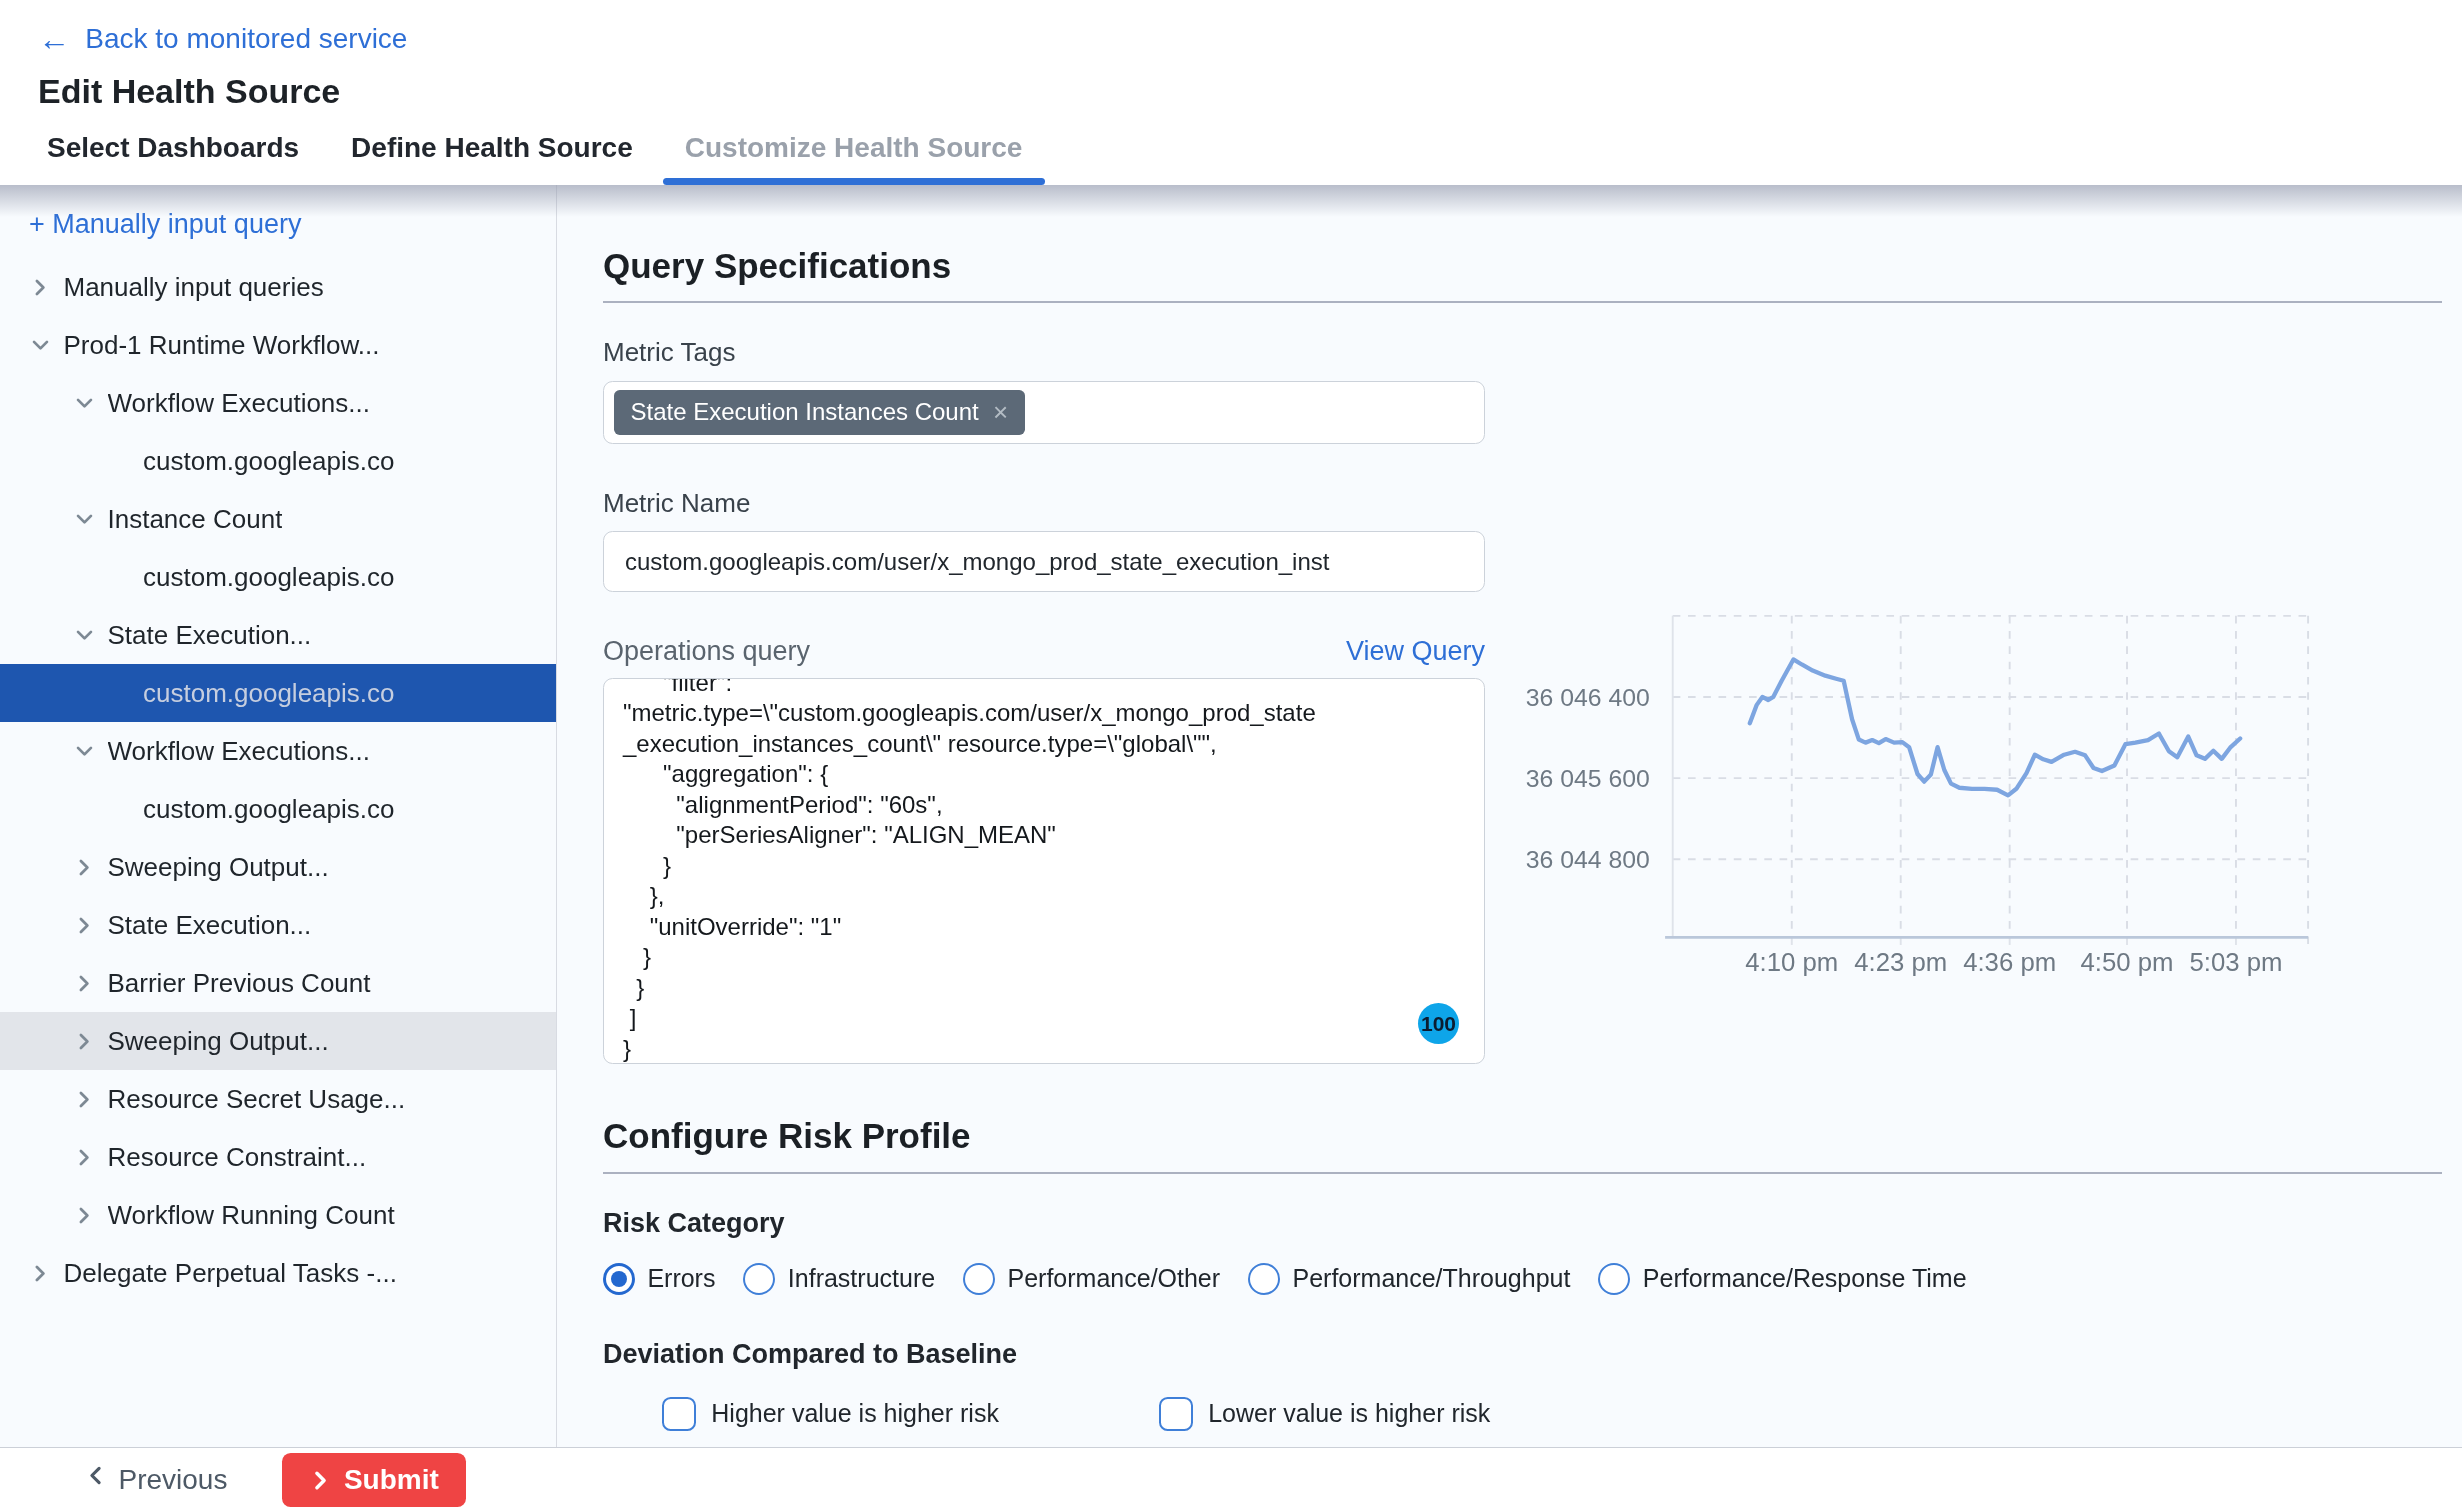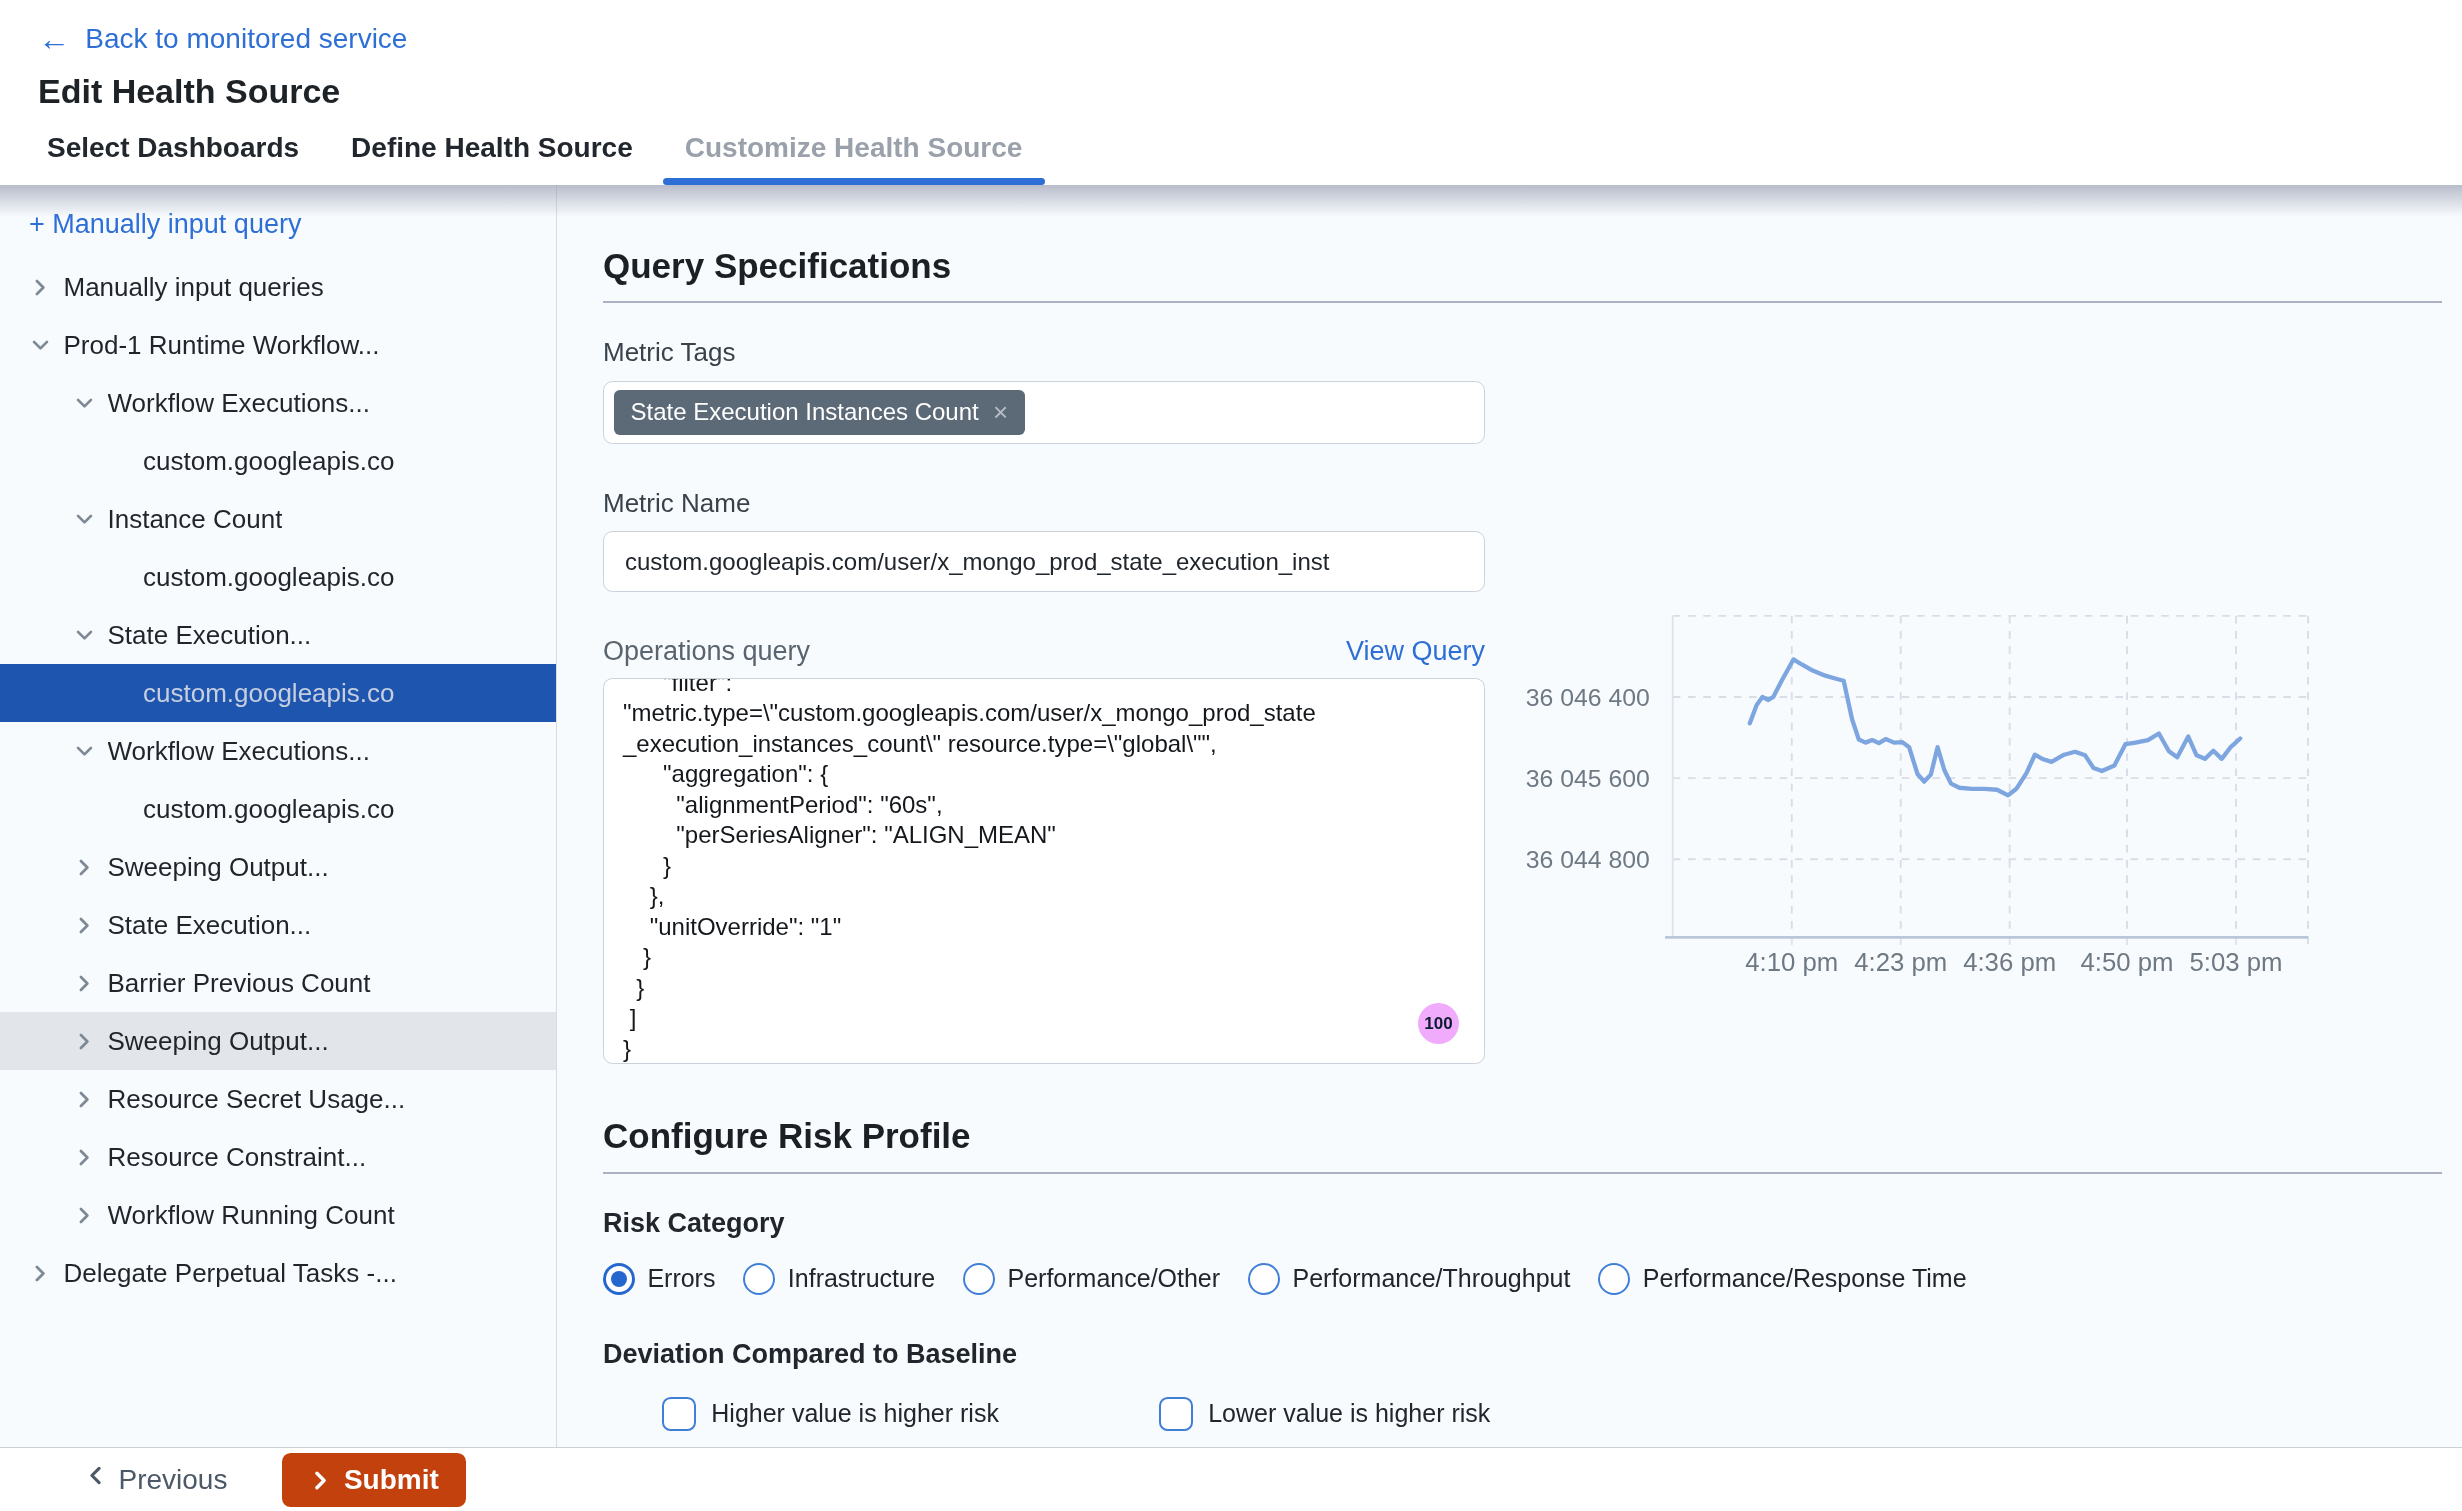--- a/index.html
+++ b/index.html
@@ -54,21 +54,21 @@
        background:#fff;font-size:24px;color:#20262c;line-height:59px;padding:0 21px;
        box-sizing:border-box;white-space:nowrap;overflow:hidden;}
   .opsrow{margin-top:44px;width:882px;display:flex;justify-content:space-between;align-items:baseline;}
   .opslabel{font-size:27px;color:#5a646e;}
   .viewquery{font-size:27px;color:#2e6fd6;font-weight:500;cursor:pointer;}
   .codebox{margin-top:11.5px;width:882px;height:386px;border:1.9px solid #ccd2da;border-radius:9.5px;
        background:#fff;overflow:hidden;position:relative;padding:0 19px;box-sizing:border-box;}
   .codebox pre{margin:-11.5px 0 0 0;font-family:"Liberation Sans",sans-serif;font-size:24px;line-height:30.5px;
        color:#14181c;white-space:pre;}
   .badge{position:absolute;right:25px;bottom:19px;width:41px;height:41px;border-radius:50%;
-       background:#f0abfc;color:#0b1c30;font-size:17px;font-weight:700;display:flex;
+       background:#0ea5e9;color:#0b1c30;font-size:21px;font-weight:700;display:flex;
        align-items:center;justify-content:center;}
 
   .blabel{font-size:27px;font-weight:700;color:#21262c;}
   .radios{margin-top:24px;display:flex;align-items:center;gap:28px;}
   .radio-item{display:flex;align-items:center;gap:12.4px;cursor:pointer;}
   .radio{width:32px;height:32px;border-radius:50%;border:2.9px solid #3f7fd8;background:#fff;
        box-sizing:border-box;position:relative;flex:0 0 auto;}
   .radio.on{border:3.8px solid #2468cf;}
   .radio.on::after{content:"";position:absolute;left:50%;top:50%;width:16px;height:16px;margin:-8px 0 0 -8px;
        border-radius:50%;background:#2468cf;}
@@ -87,21 +87,21 @@
   .axis{stroke:#bac7da;stroke-width:3;}
   .yt{fill:#6e7984;font-size:26px;text-anchor:end;font-family:"Liberation Sans",sans-serif;}
   .xt{fill:#6e7984;font-size:27px;text-anchor:middle;font-family:"Liberation Sans",sans-serif;}
   .series{fill:none;stroke-width:4.5;stroke-linejoin:round;stroke-linecap:round;}
 
   
   .footer{height:64px;background:#fff;border-top:1.9px solid #ccd0d8;display:flex;align-items:center;
        padding-left:84px;gap:55px;flex:0 0 auto;}
   .prev{display:flex;align-items:flex-start;gap:11.5px;font-size:28px;color:#4d5966;font-weight:500;cursor:pointer;}
   .prev svg{width:23px;height:23px;}
-  .submit{height:54px;padding:0 27px;background:#c2410c;border-radius:8.6px;color:#fff;font-size:28px;
+  .submit{height:54px;padding:0 27px;background:#ef4444;border-radius:8.6px;color:#fff;font-size:28px;
        font-weight:600;display:flex;align-items:center;gap:11.5px;cursor:pointer;border:none;}
   .submit svg{width:23px;height:23px;}
 </style>
 </head>
 <body>
 
 <div class="page">
 
   <div class="header">
     <div class="backrow">

